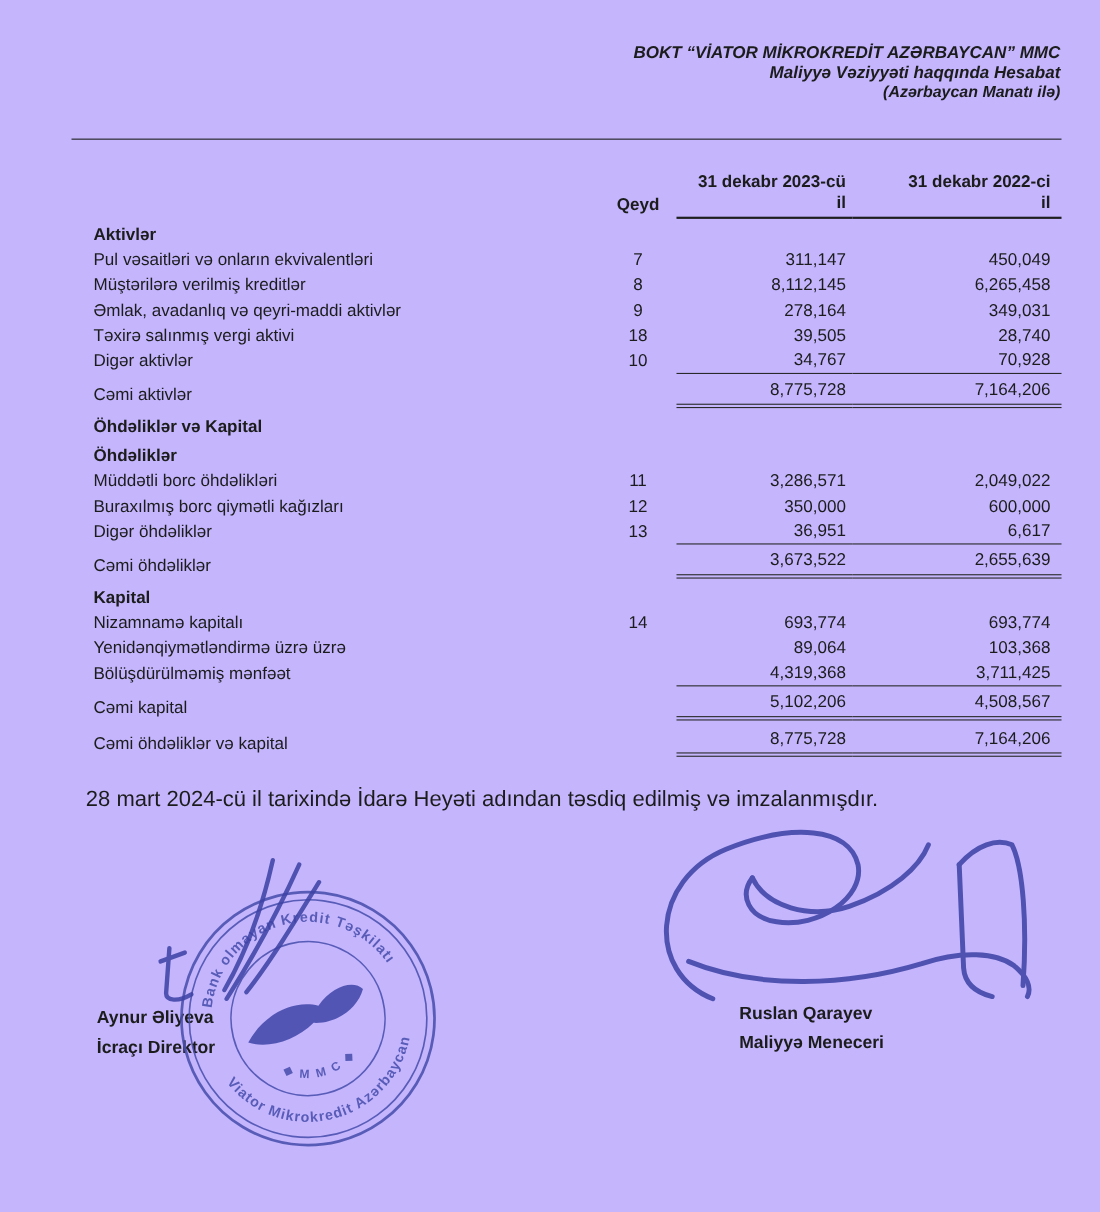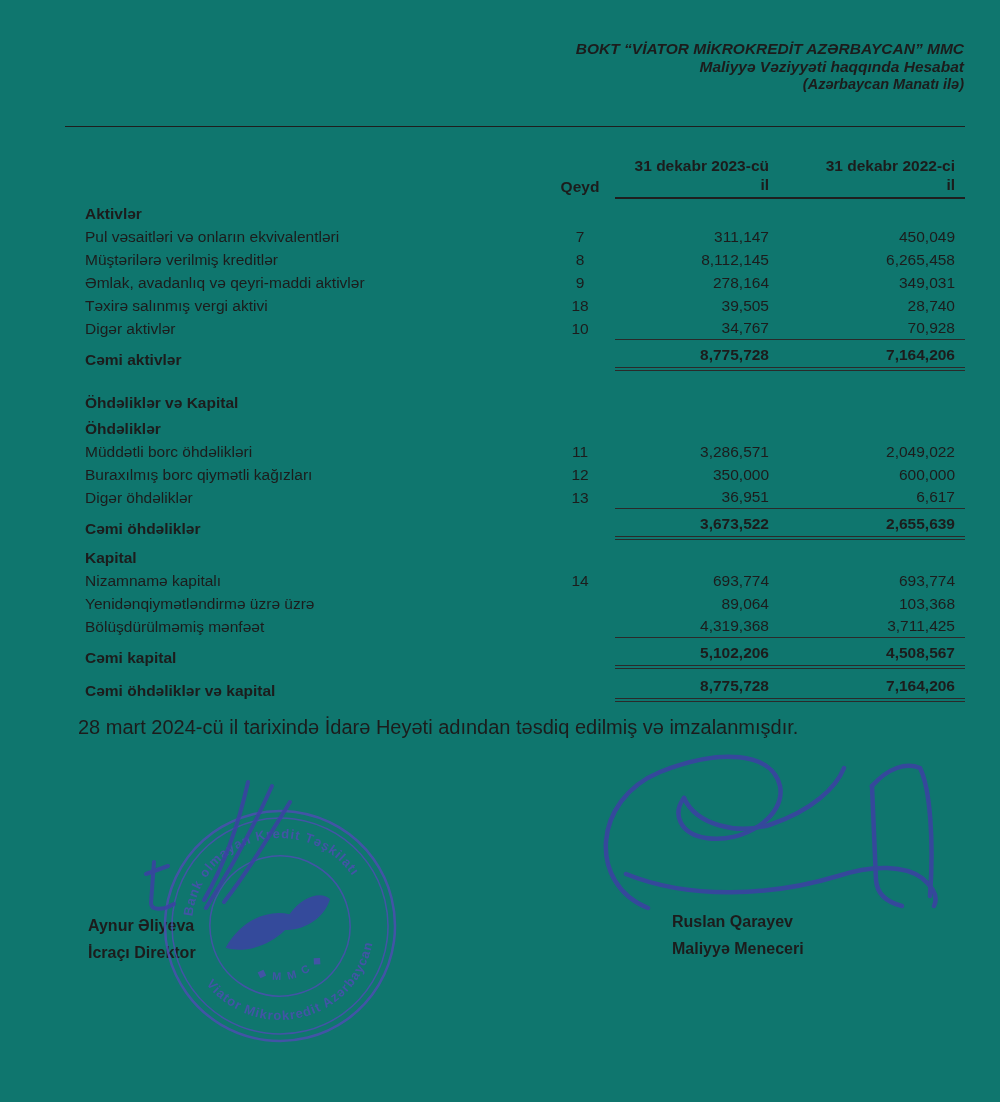--- a/index.html
+++ b/index.html
@@ -1,19 +1,19 @@
 <!DOCTYPE html>
 <html lang="az"><head>
 <meta charset="utf-8">
 <style>
   html,body{margin:0;padding:0;background:#e9e9e9;}
   .page{
     position:relative;
     width:1000px;height:1102px;
-    background:#0f766e;
+    background:#c4b5fd;
     font-family:"Liberation Sans", sans-serif;
     color:#1c1c1c;
     overflow:hidden;
     margin:0 auto;
   }
   
   .doc-header{
     position:absolute;top:40px;right:36px;
     text-align:right;line-height:26px;
   }
@@ -37,24 +37,24 @@
   .row{min-height:23px;}
   .cell{font-size:15.5px;line-height:22px;}
   .label{padding-right:4px;}
   .note{text-align:center;}
   .val{text-align:right;}
   .v23{padding-right:6px;}
   .v22{padding-right:10px;}
 
   .row.sec{margin-top:3px;}
   .row.sec .label{font-weight:700;}
-  .row.mt6{margin-top:20px;}
+  .row.mt6{margin-top:6px;}
   .row.ul-row .val{border-bottom:1.5px solid #2a2a2a;}
   .row.total{margin:4px 0 6px;min-height:24px;}
-  .row.total .label,.row.total .val{font-weight:700;}
+  .row.total .label,.row.total .val{font-weight:400;}
   .row.total .val{border-bottom:4px double #2a2a2a;padding-bottom:1px;}
 
   
   .approval{position:absolute;top:716px;left:78px;font-size:20px;}
   .sig-block{position:absolute;line-height:27px;font-size:16px;font-weight:700;}
   .sig-left{left:88px;top:912px;}
   .sig-right{left:672px;top:908px;}
 
   .stamp-svg{position:absolute;left:160px;top:806px;pointer-events:none;}
   .ink-svg{position:absolute;left:0;top:0;pointer-events:none;}

